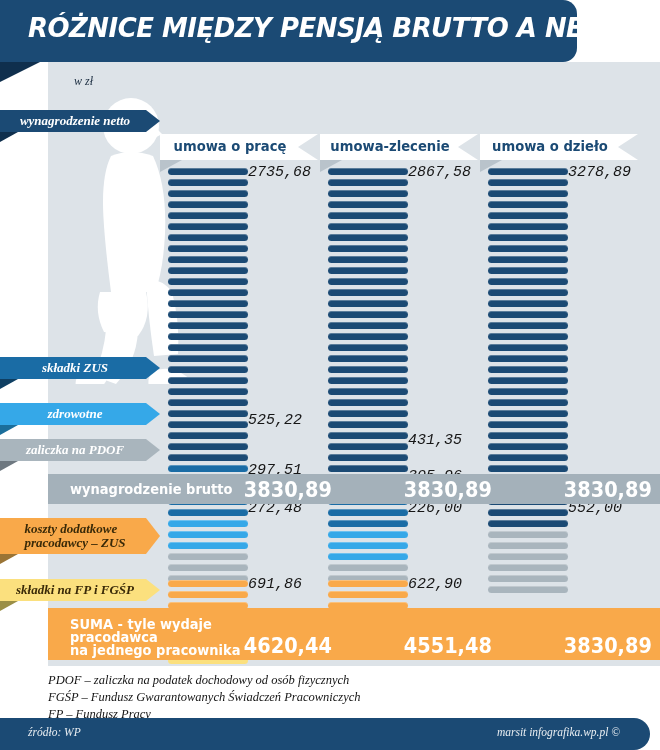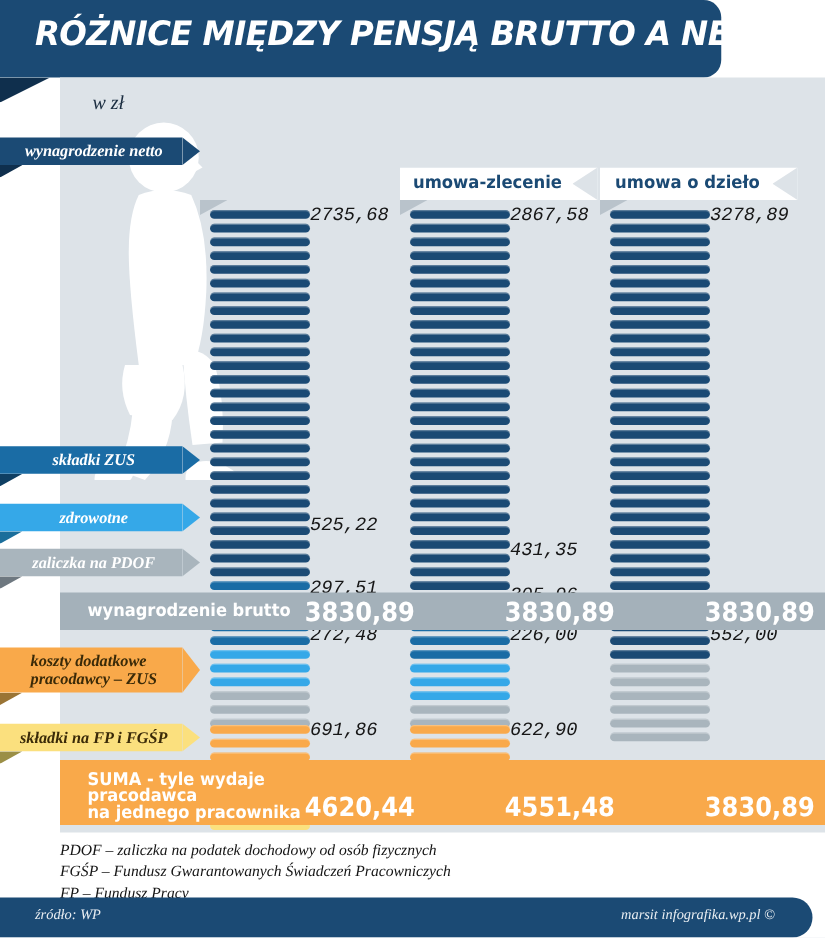--- a/index.html
+++ b/index.html
@@ -32,21 +32,21 @@
   }
 
   
   #panel{
     position:absolute;left:48px;top:62px;width:612px;height:604px;
     background:#dde3e8;
   }
   #unit-label{
     position:absolute;left:26px;top:12px;
     font-family:"Liberation Serif",serif;font-style:italic;
-    font-size:16px;color:#1b2d40;
+    font-size:12px;color:#1b2d40;
   }
 
   
   .col-tab{
     position:absolute;top:72px;height:26px;
     background:#ffffff;
     clip-path:polygon(0 0,100% 0,100% 100%,18px 100%,0 100%);
   }
   .col-tab .notch{
     position:absolute;right:0;top:0;width:20px;height:26px;
@@ -155,20 +155,24 @@
       <path d="M96 40 L106 50 L95 56 Z"></path>
       <path d="M55 72 q20 -8 42 0 q14 30 12 78 q-2 38 -10 58 l-44 0 q-8 -62 -8 -90 q0 -30 8 -46 Z"></path>
       <path d="M44 208 l46 0 q6 26 -8 44 l-34 -4 q-10 -20 -4 -40 Z"></path>
       <path d="M90 196 q16 -2 26 12 q8 30 6 62 l-24 2 q-6 -40 -8 -76 Z"></path>
       <path d="M50 246 q14 -6 32 2 q-2 30 -22 52 l-22 -8 q10 -24 12 -46 Z"></path>
       <path d="M26 288 q12 -10 24 -4 q4 12 -4 18 l-26 0 q-2 -8 6 -14 Z"></path>
       <path d="M96 288 q16 -8 34 4 q8 6 4 14 l-40 0 q-4 -10 2 -18 Z"></path>
     </g>
   </svg>
 
+  <div class="col-tab" style="left:112px;width:158px;">
+    <span>umowa o pracę</span>
+    <div class="notch"></div>
+  </div>
   <div class="tab-shadow" style="left:112px;"></div>
 
   <div class="col-tab" style="left:272px;width:158px;">
     <span>umowa-zlecenie</span>
     <div class="notch"></div>
   </div>
   <div class="tab-shadow" style="left:272px;"></div>
 
   <div class="col-tab" style="left:432px;width:158px;">
     <span>umowa o dzieło</span>

